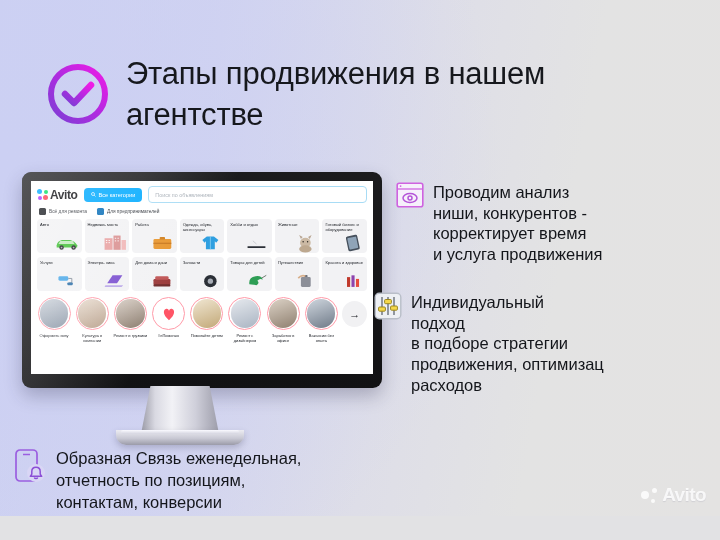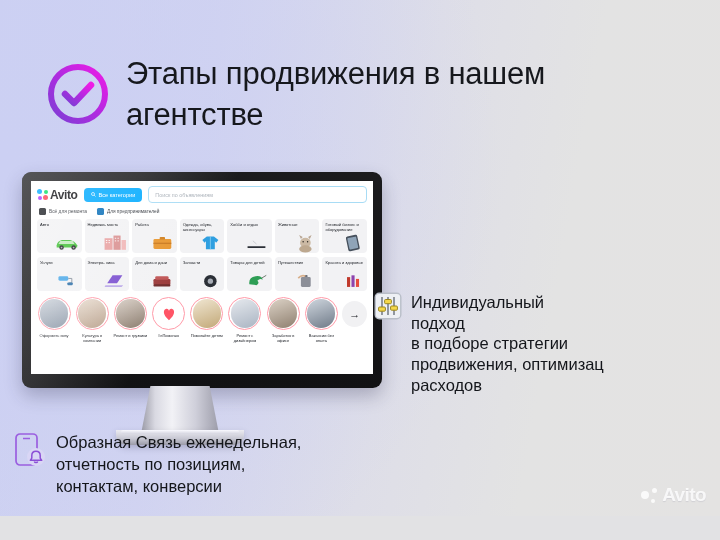--- a/index.html
+++ b/index.html
@@ -103,21 +103,21 @@
     display:flex;align-items:center;justify-content:center;font-size:11px;color:#15171c;
   }
 
   
   .feat{position:absolute;display:flex;gap:9px;align-items:flex-start;}
   .feat-txt{font-size:16.5px;line-height:1.25;color:#14161b;white-space:pre-line;}
   .f1{left:396px;top:182px;}
   .f2{left:374px;top:292px;}
   .f3{left:444px;top:424px;}
 
-  .bottom{position:absolute;left:14px;top:432px;display:flex;gap:10px;align-items:flex-start;}
+  .bottom{position:absolute;left:14px;top:448px;display:flex;gap:10px;align-items:flex-start;}
   .bottom .feat-txt{font-size:16.5px;line-height:1.32;}
 
   .wm{
     position:absolute;right:14px;bottom:10px;display:flex;align-items:center;gap:4px;
     color:rgba(255,255,255,.82);font-size:19px;font-weight:700;letter-spacing:-.6px;
     text-shadow:0 1px 1px rgba(120,120,150,.18);
   }
   .wm-mark{position:relative;width:17px;height:15px;}
   .wm-mark i{position:absolute;border-radius:50%;background:rgba(255,255,255,.82);}
   .w1{width:8px;height:8px;left:0;top:3px;}
@@ -381,20 +381,33 @@
           <div class="story-next">→</div>
         </div>
 
       </div>
       <div class="gloss"></div>
     </div>
   </div>
   <div class="stand-neck"></div>
   <div class="stand-base"></div>
 
+  <div class="feat f1">
+    <svg width="28" height="26" viewBox="0 0 28 26">
+      <rect x="1.2" y="1.2" width="25.6" height="23.6" rx="2" fill="#f6f0fb" stroke="#cf63e0" stroke-width="1.6"></rect>
+      <line x1="1.2" y1="7" x2="26.8" y2="7" stroke="#cf63e0" stroke-width="1.3"></line>
+      <circle cx="4.6" cy="4.1" r="0.9" fill="#cf63e0"></circle>
+      <ellipse cx="14" cy="16" rx="7" ry="4.4" fill="none" stroke="#b455d8" stroke-width="1.5"></ellipse>
+      <circle cx="14" cy="16" r="2" fill="none" stroke="#b455d8" stroke-width="1.5"></circle>
+    </svg>
+    <div class="feat-txt">Проводим анализ
+ниши, конкурентов -
+корректирует время
+и услуга продвижения</div>
+  </div>
 
   <div class="feat f2">
     <svg width="28" height="28" viewBox="0 0 28 28">
       <rect x="1.2" y="1.2" width="25.6" height="25.6" rx="4" fill="#eef0f4" stroke="#b9bec8" stroke-width="1.4"></rect>
       <line x1="8" y1="5" x2="8" y2="23" stroke="#5f6672" stroke-width="1.3"></line>
       <line x1="14" y1="5" x2="14" y2="23" stroke="#5f6672" stroke-width="1.3"></line>
       <line x1="20" y1="5" x2="20" y2="23" stroke="#5f6672" stroke-width="1.3"></line>
       <rect x="4.6" y="15" width="6.8" height="4.2" rx="1" fill="#f5d84a" stroke="#9a8520" stroke-width="1"></rect>
       <rect x="10.6" y="7.5" width="6.8" height="4.2" rx="1" fill="#f5d84a" stroke="#9a8520" stroke-width="1"></rect>
       <rect x="16.6" y="14" width="6.8" height="4.2" rx="1" fill="#f5d84a" stroke="#9a8520" stroke-width="1"></rect>

